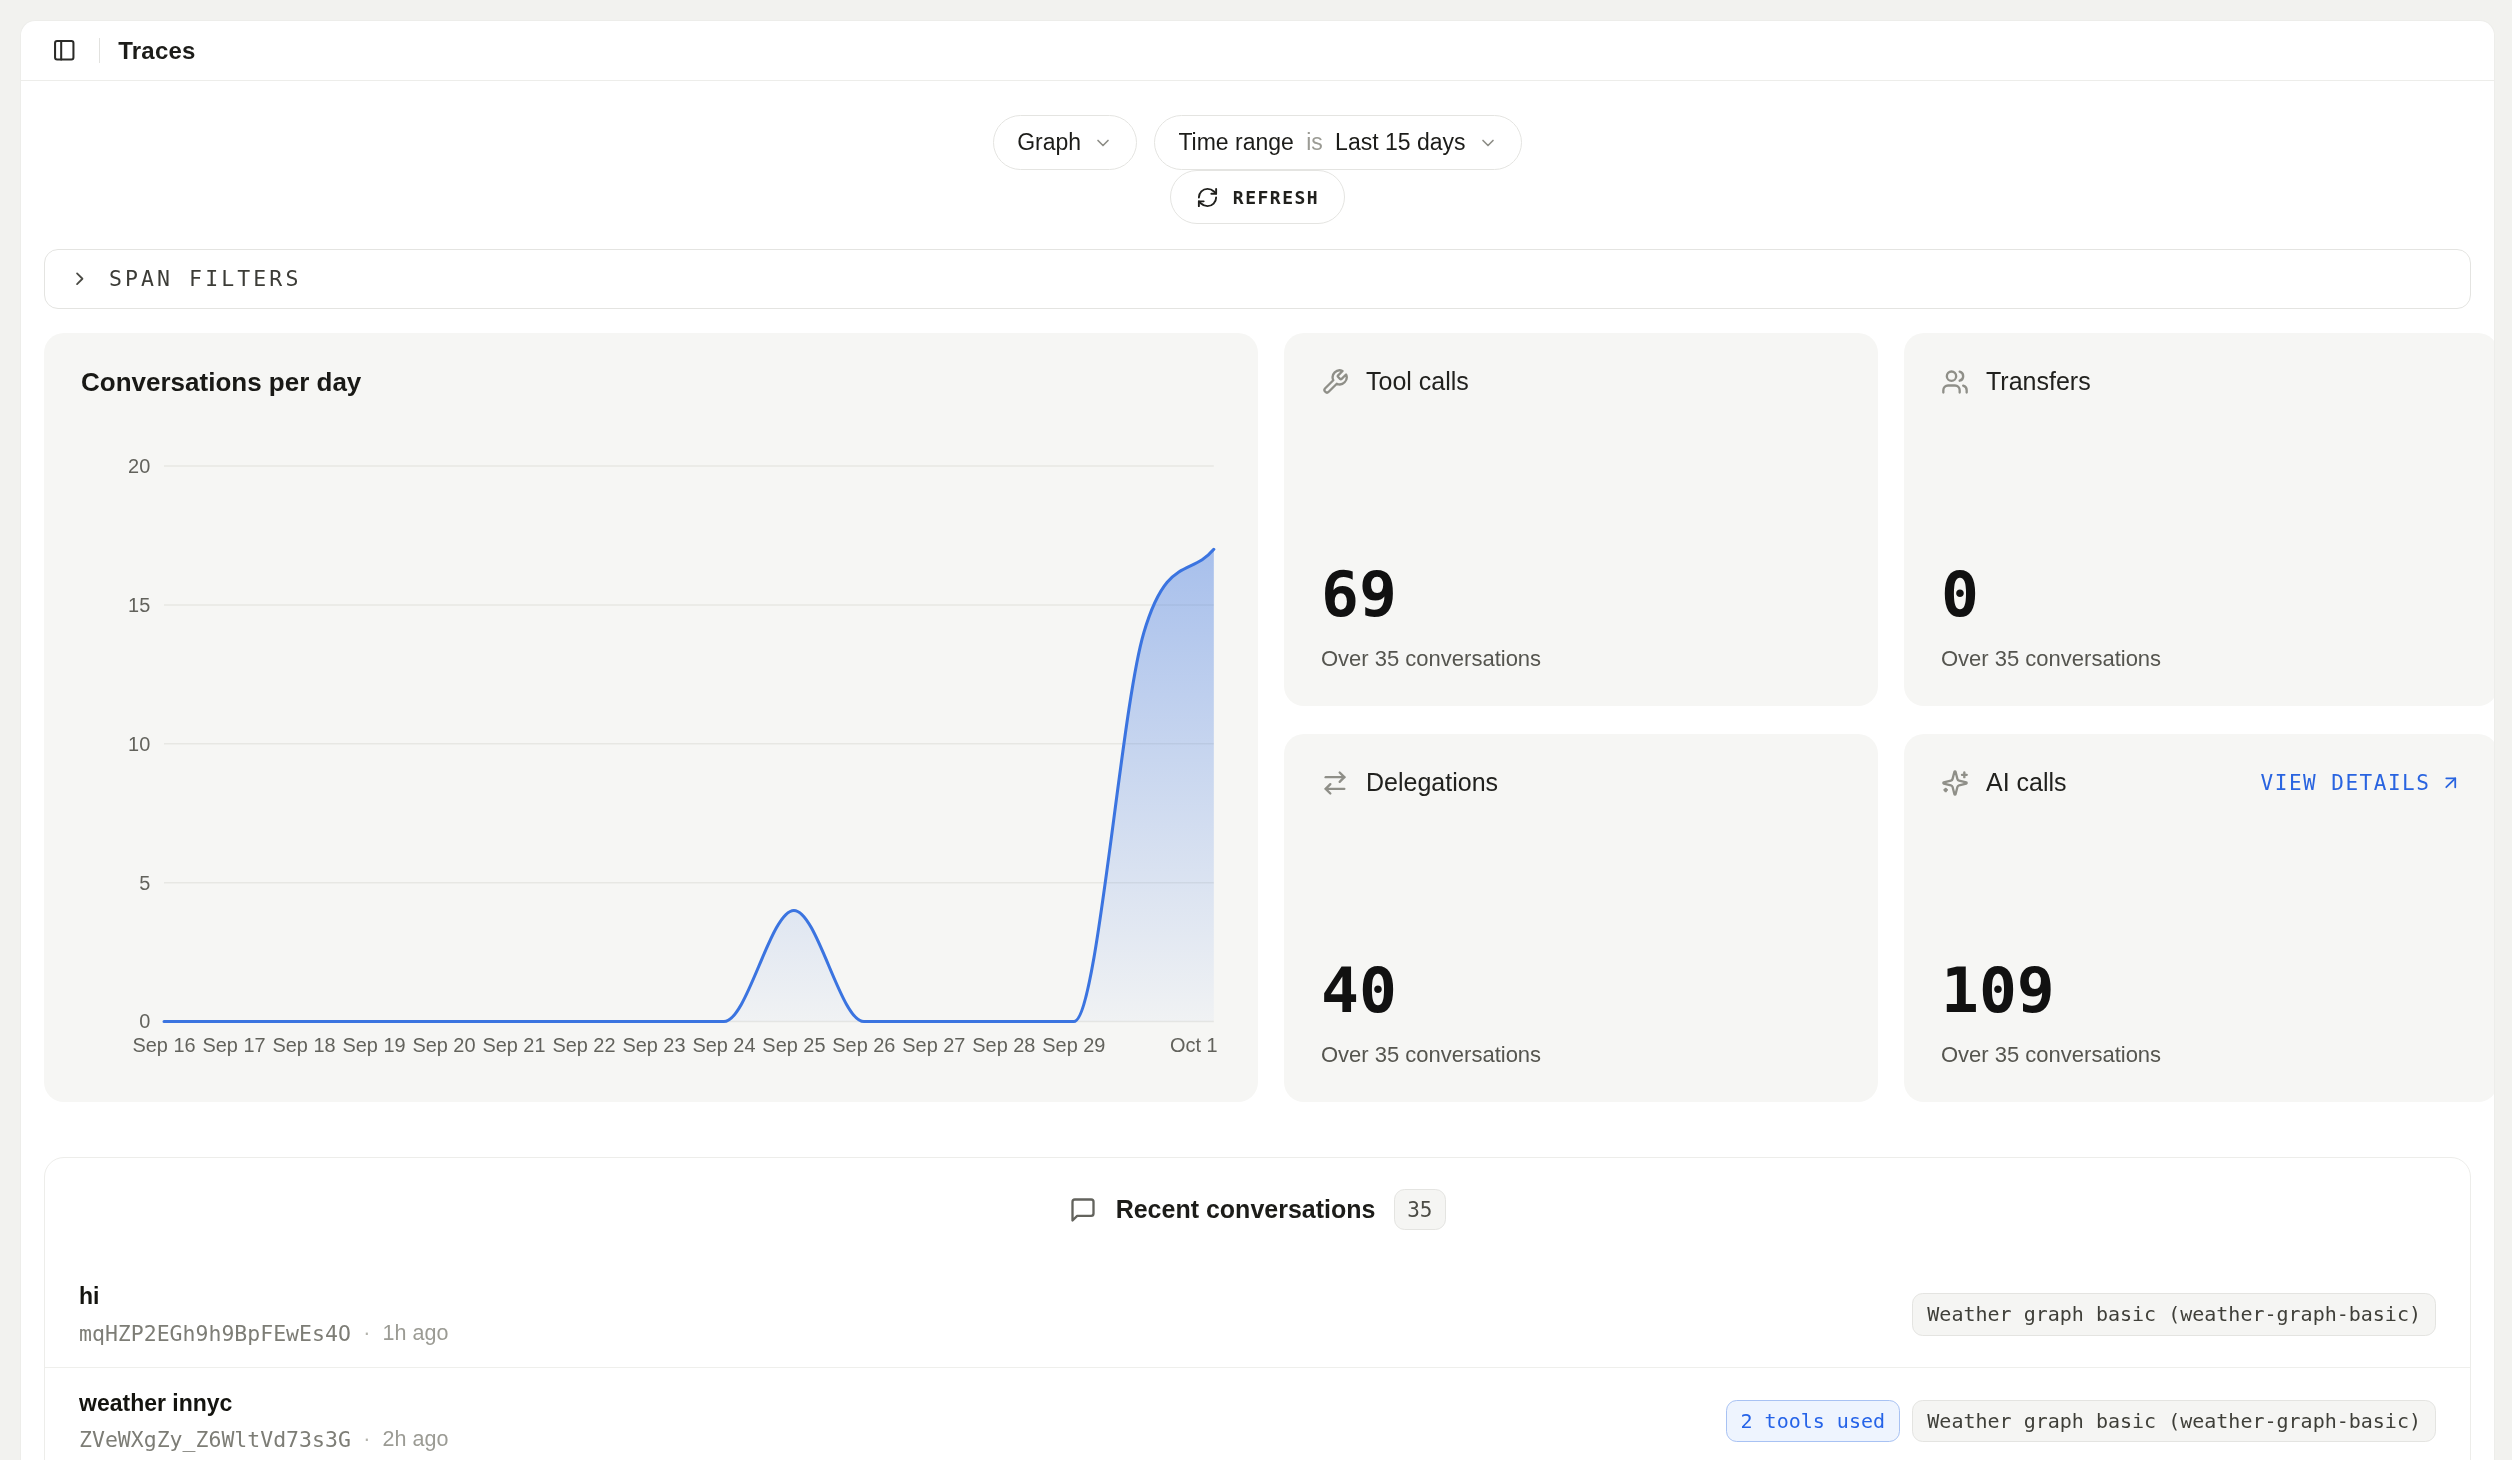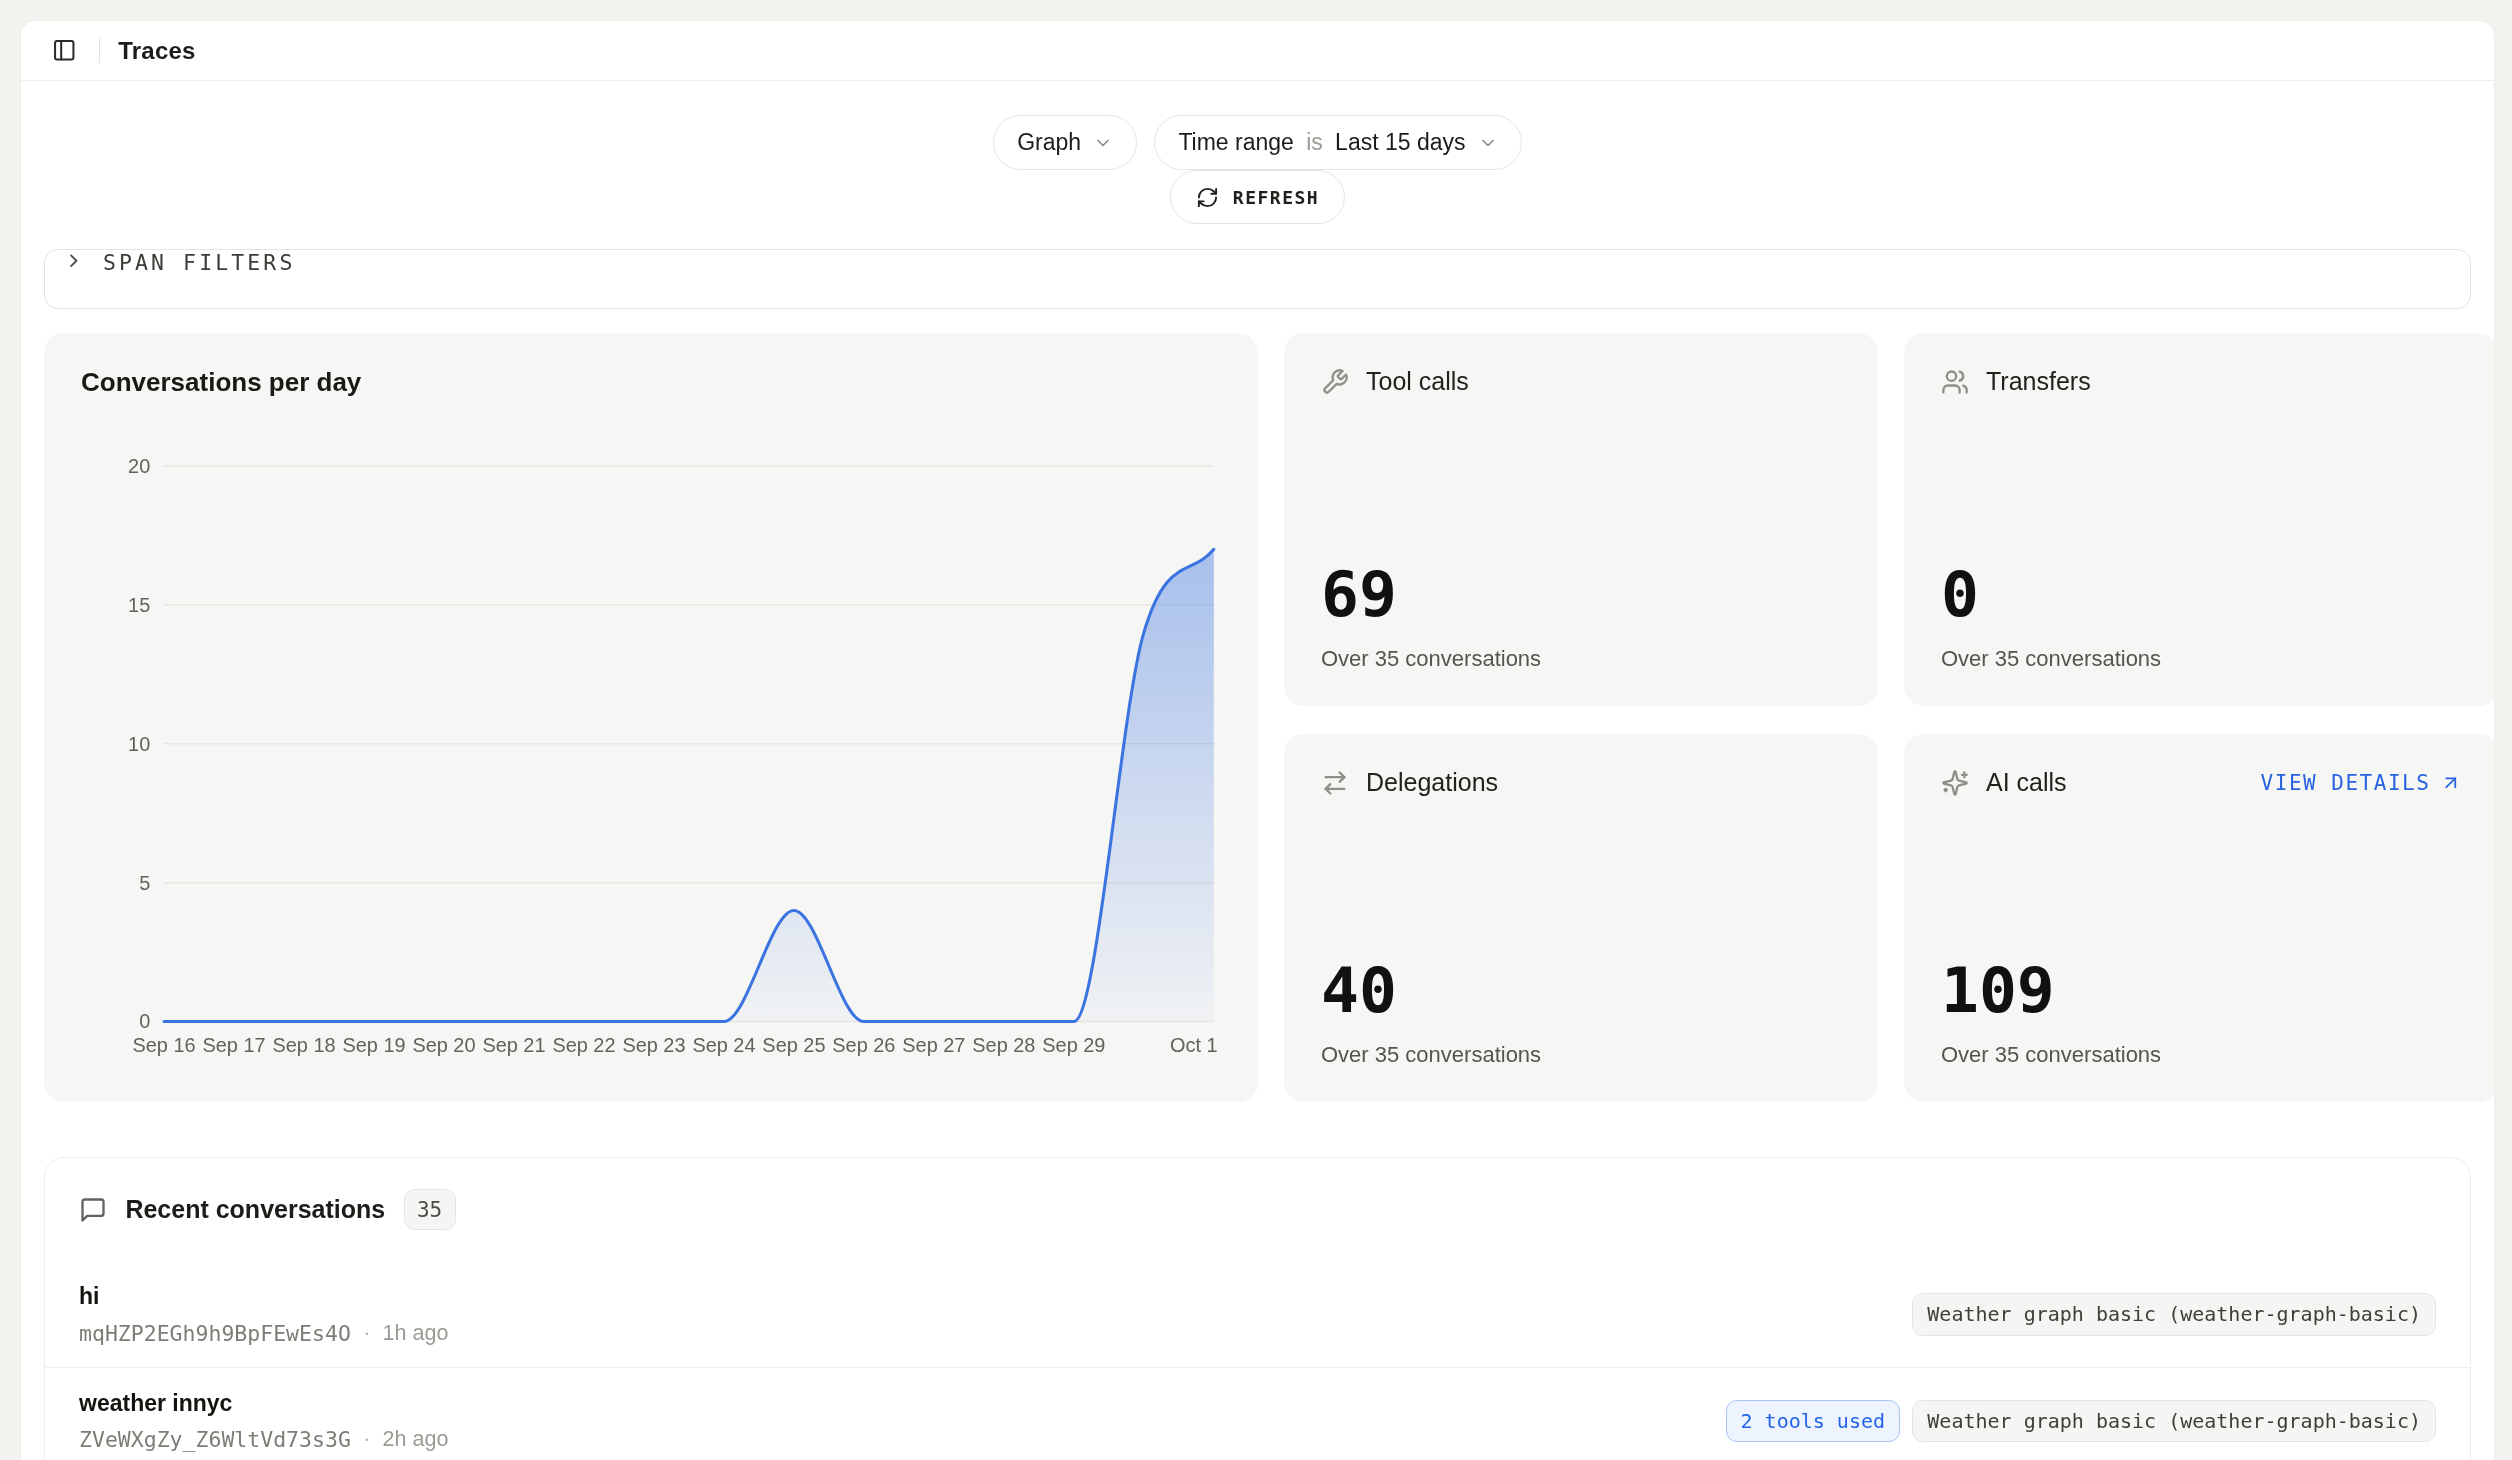--- a/index.html
+++ b/index.html
@@ -57,21 +57,21 @@
   .refresh-btn{
     display:flex;align-items:center;gap:14px;height:54px;padding:0 24.5px;
     background:#fff;border:0.8px solid var(--border);border-radius:27px;
     font-size:18px;font-weight:700;letter-spacing:1.5px;color:#20201d;cursor:pointer;
     font-family:"DejaVu Sans Mono", monospace;
   }
 
   
   .span-filters{
     margin:24.5px 23px 0;height:60px;border:0.8px solid var(--border);border-radius:14px;
-    display:flex;align-items:flex-start;gap:18.4px;padding:0 18px;cursor:pointer;background:#fff;
+    display:flex;align-items:center;gap:18.4px;padding:0 24px;cursor:pointer;background:#fff;
   }
   .span-filters .label{
     font-family:"DejaVu Sans Mono", monospace;
     font-size:21.5px;letter-spacing:3.1px;color:#3c3c37;font-weight:500;
   }
 
   
   .cards{
     margin:24.5px 23px 0;
     display:grid;
@@ -102,21 +102,21 @@
   
   .chart-title{font-size:26px;font-weight:600;margin:0 0 32px;color:#191916;}
   .axis-text{font-family:"Liberation Sans", sans-serif;font-size:26px;fill:#62625c;}
   .gridline{stroke:#e7e7e3;stroke-width:2;}
 
   
   .recent{
     margin:55px 23px 0;background:#fff;border:0.8px solid var(--border-soft);
     border-radius:20px;min-height:429px;overflow:hidden;
   }
-  .rc-head{display:flex;align-items:center;justify-content:space-between;padding:31px 34px 31px;}
+  .rc-head{display:flex;align-items:center;justify-content:space-between;padding:31px 34px 31px;flex-direction:column;}
   .rc-left{display:flex;align-items:center;gap:18.4px;}
   .rc-title{font-size:25px;font-weight:700;}
   .rc-count{
     font-family:"DejaVu Sans Mono", monospace;font-size:21px;color:#4c4c46;
     background:#f5f5f3;border:0.8px solid var(--border);border-radius:10.7px;padding:7.7px 12.3px;
   }
   .rc-icon{color:#63635d;display:flex;}
   .search{
     display:flex;align-items:center;gap:14px;width:690px;height:55px;
     border:0.8px solid var(--border);border-radius:15.3px;padding:0 20px;background:#fff;

